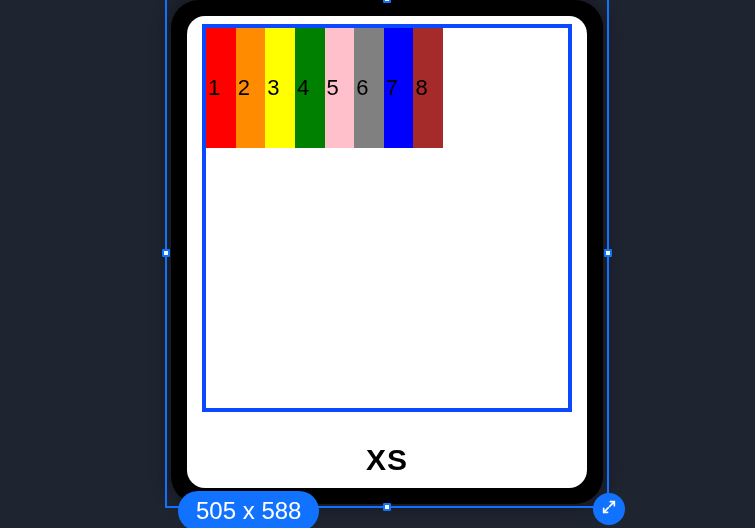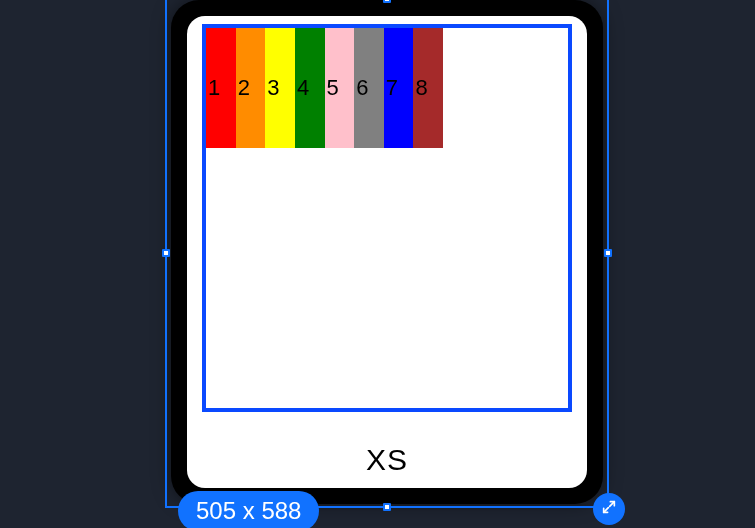--- a/index.html
+++ b/index.html
@@ -62,21 +62,21 @@
     color: #000;
   }
 
   .breakpoint-label {
     height: 56px;
     display: flex;
     align-items: center;
     justify-content: center;
     font-size: 30px;
     letter-spacing: 1px;
-    font-weight: 400;
+    font-weight: 700;
     color: #000;
     font-family: Arial, sans-serif;
   }
 
   .selection-outline {
     position: absolute;
     left: 165px;
     top: -2px;
     width: 444px;
     height: 510px;

